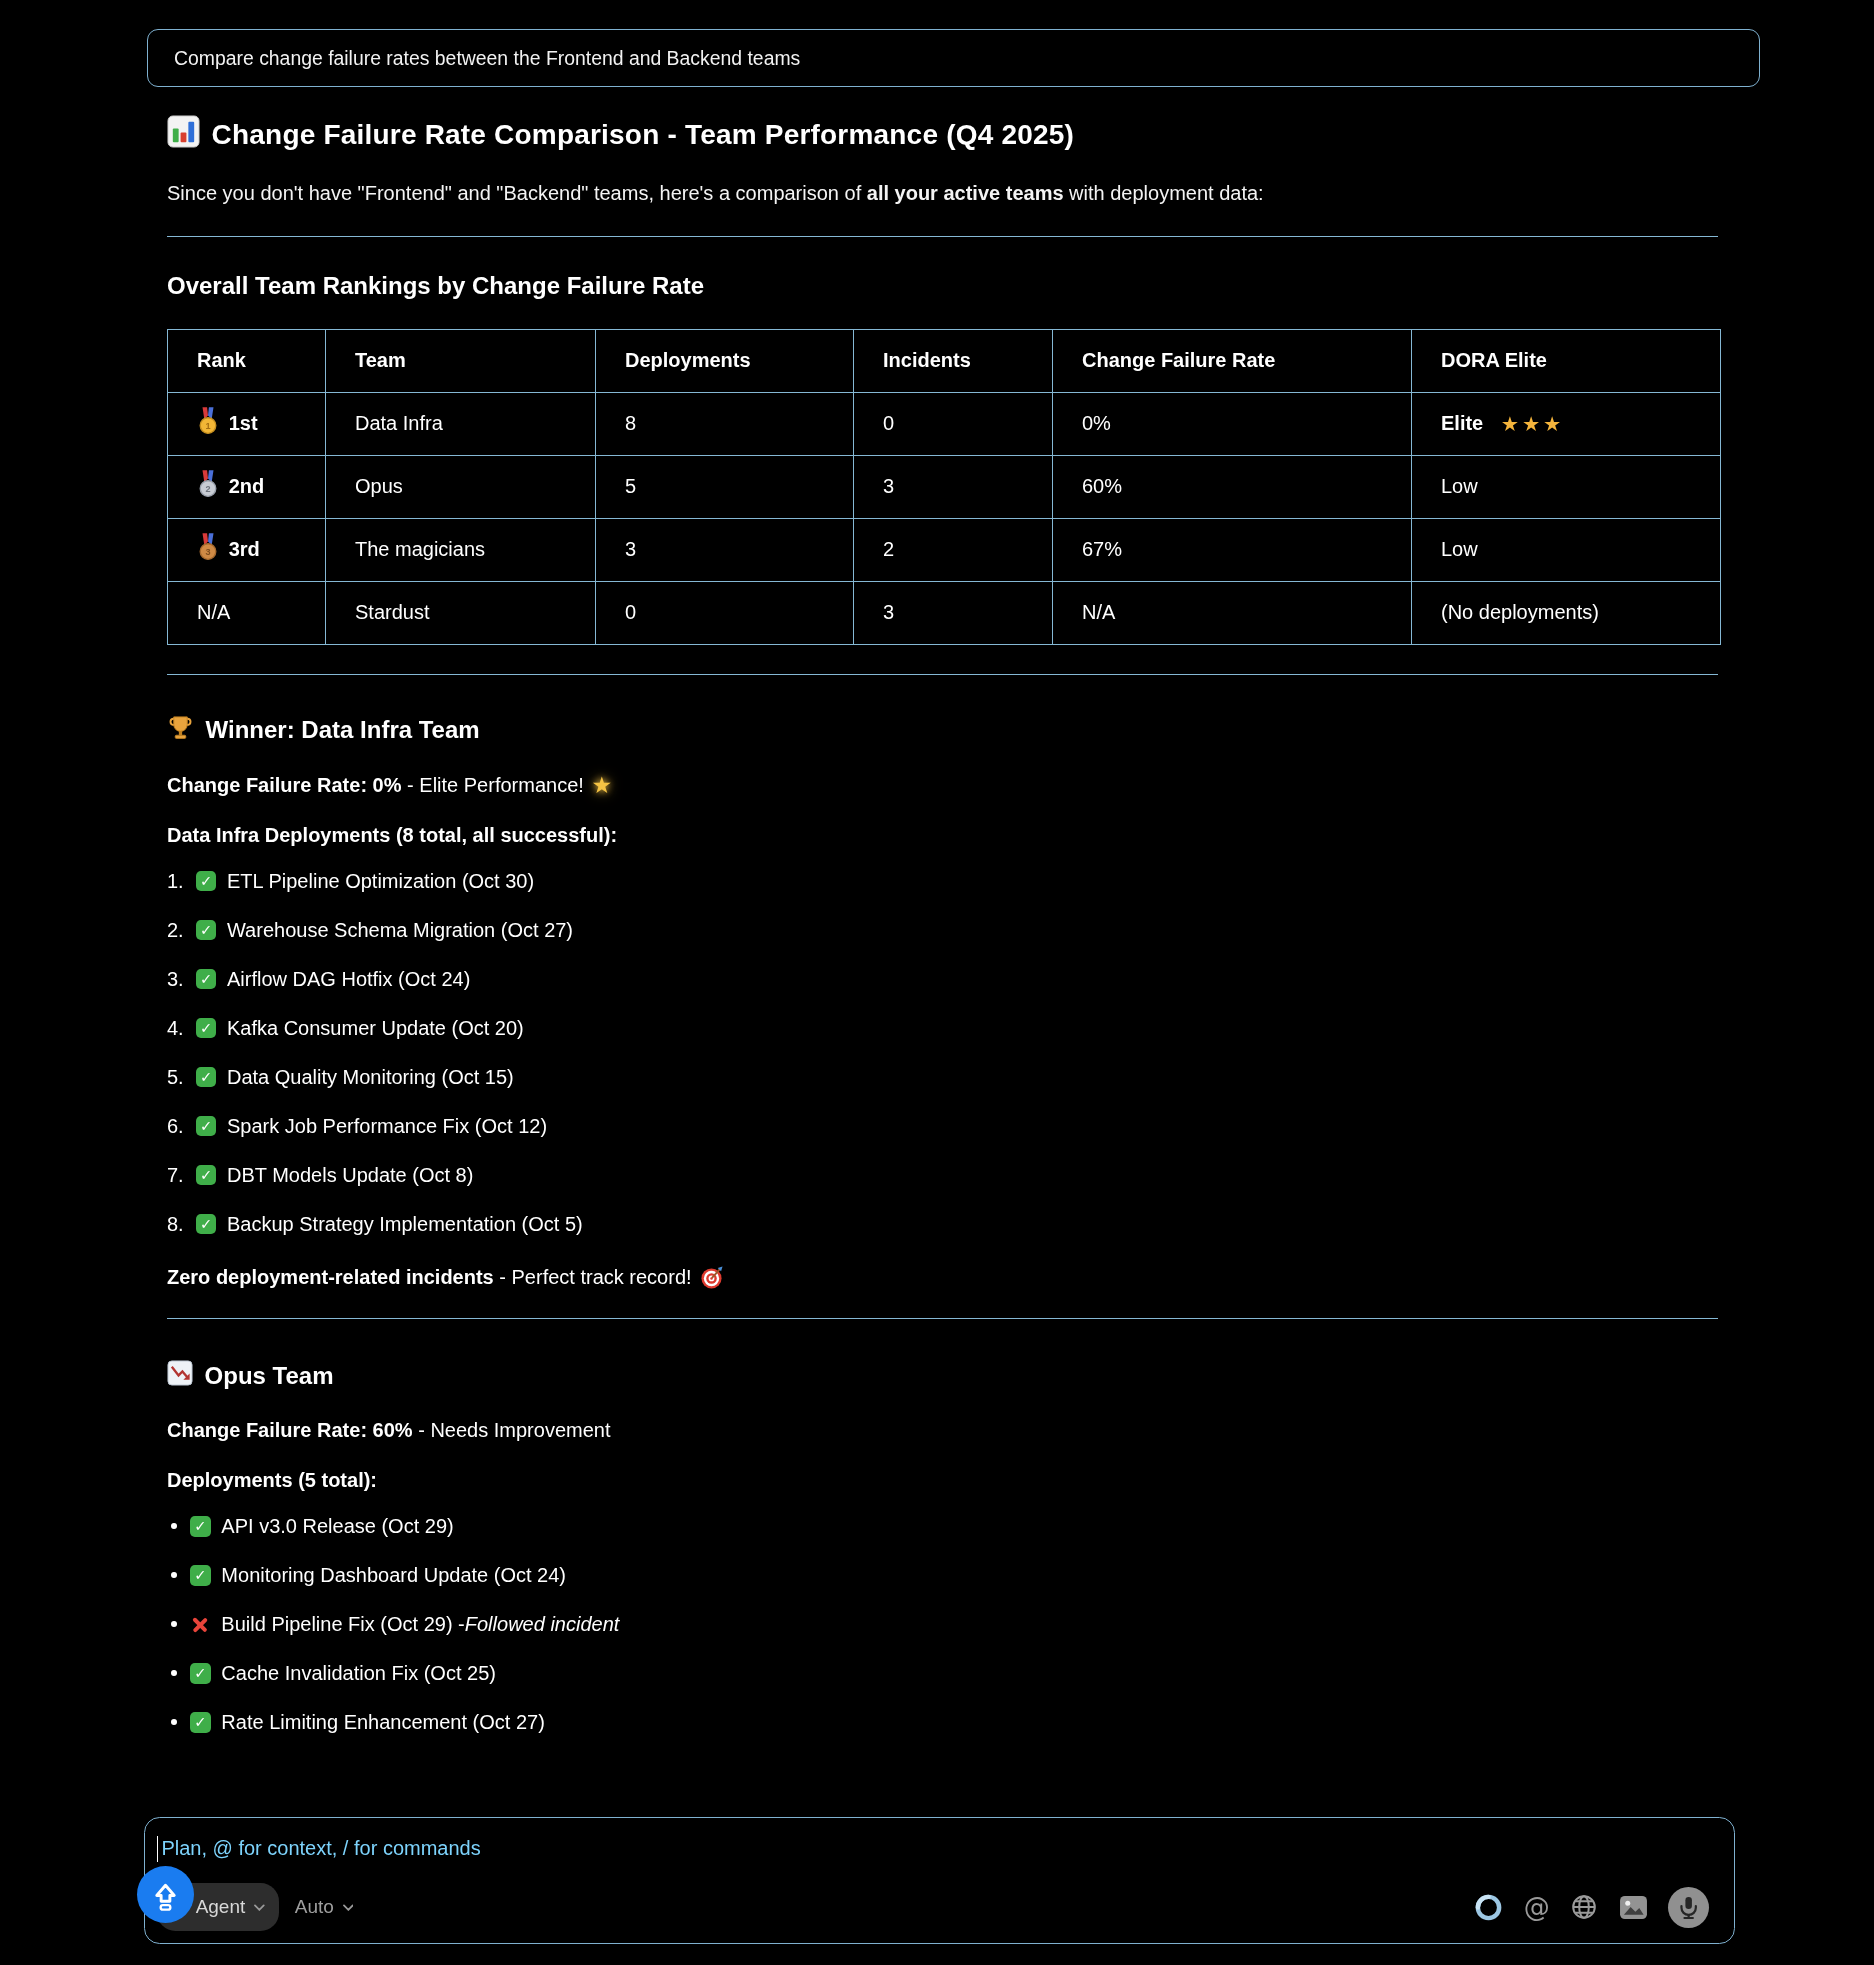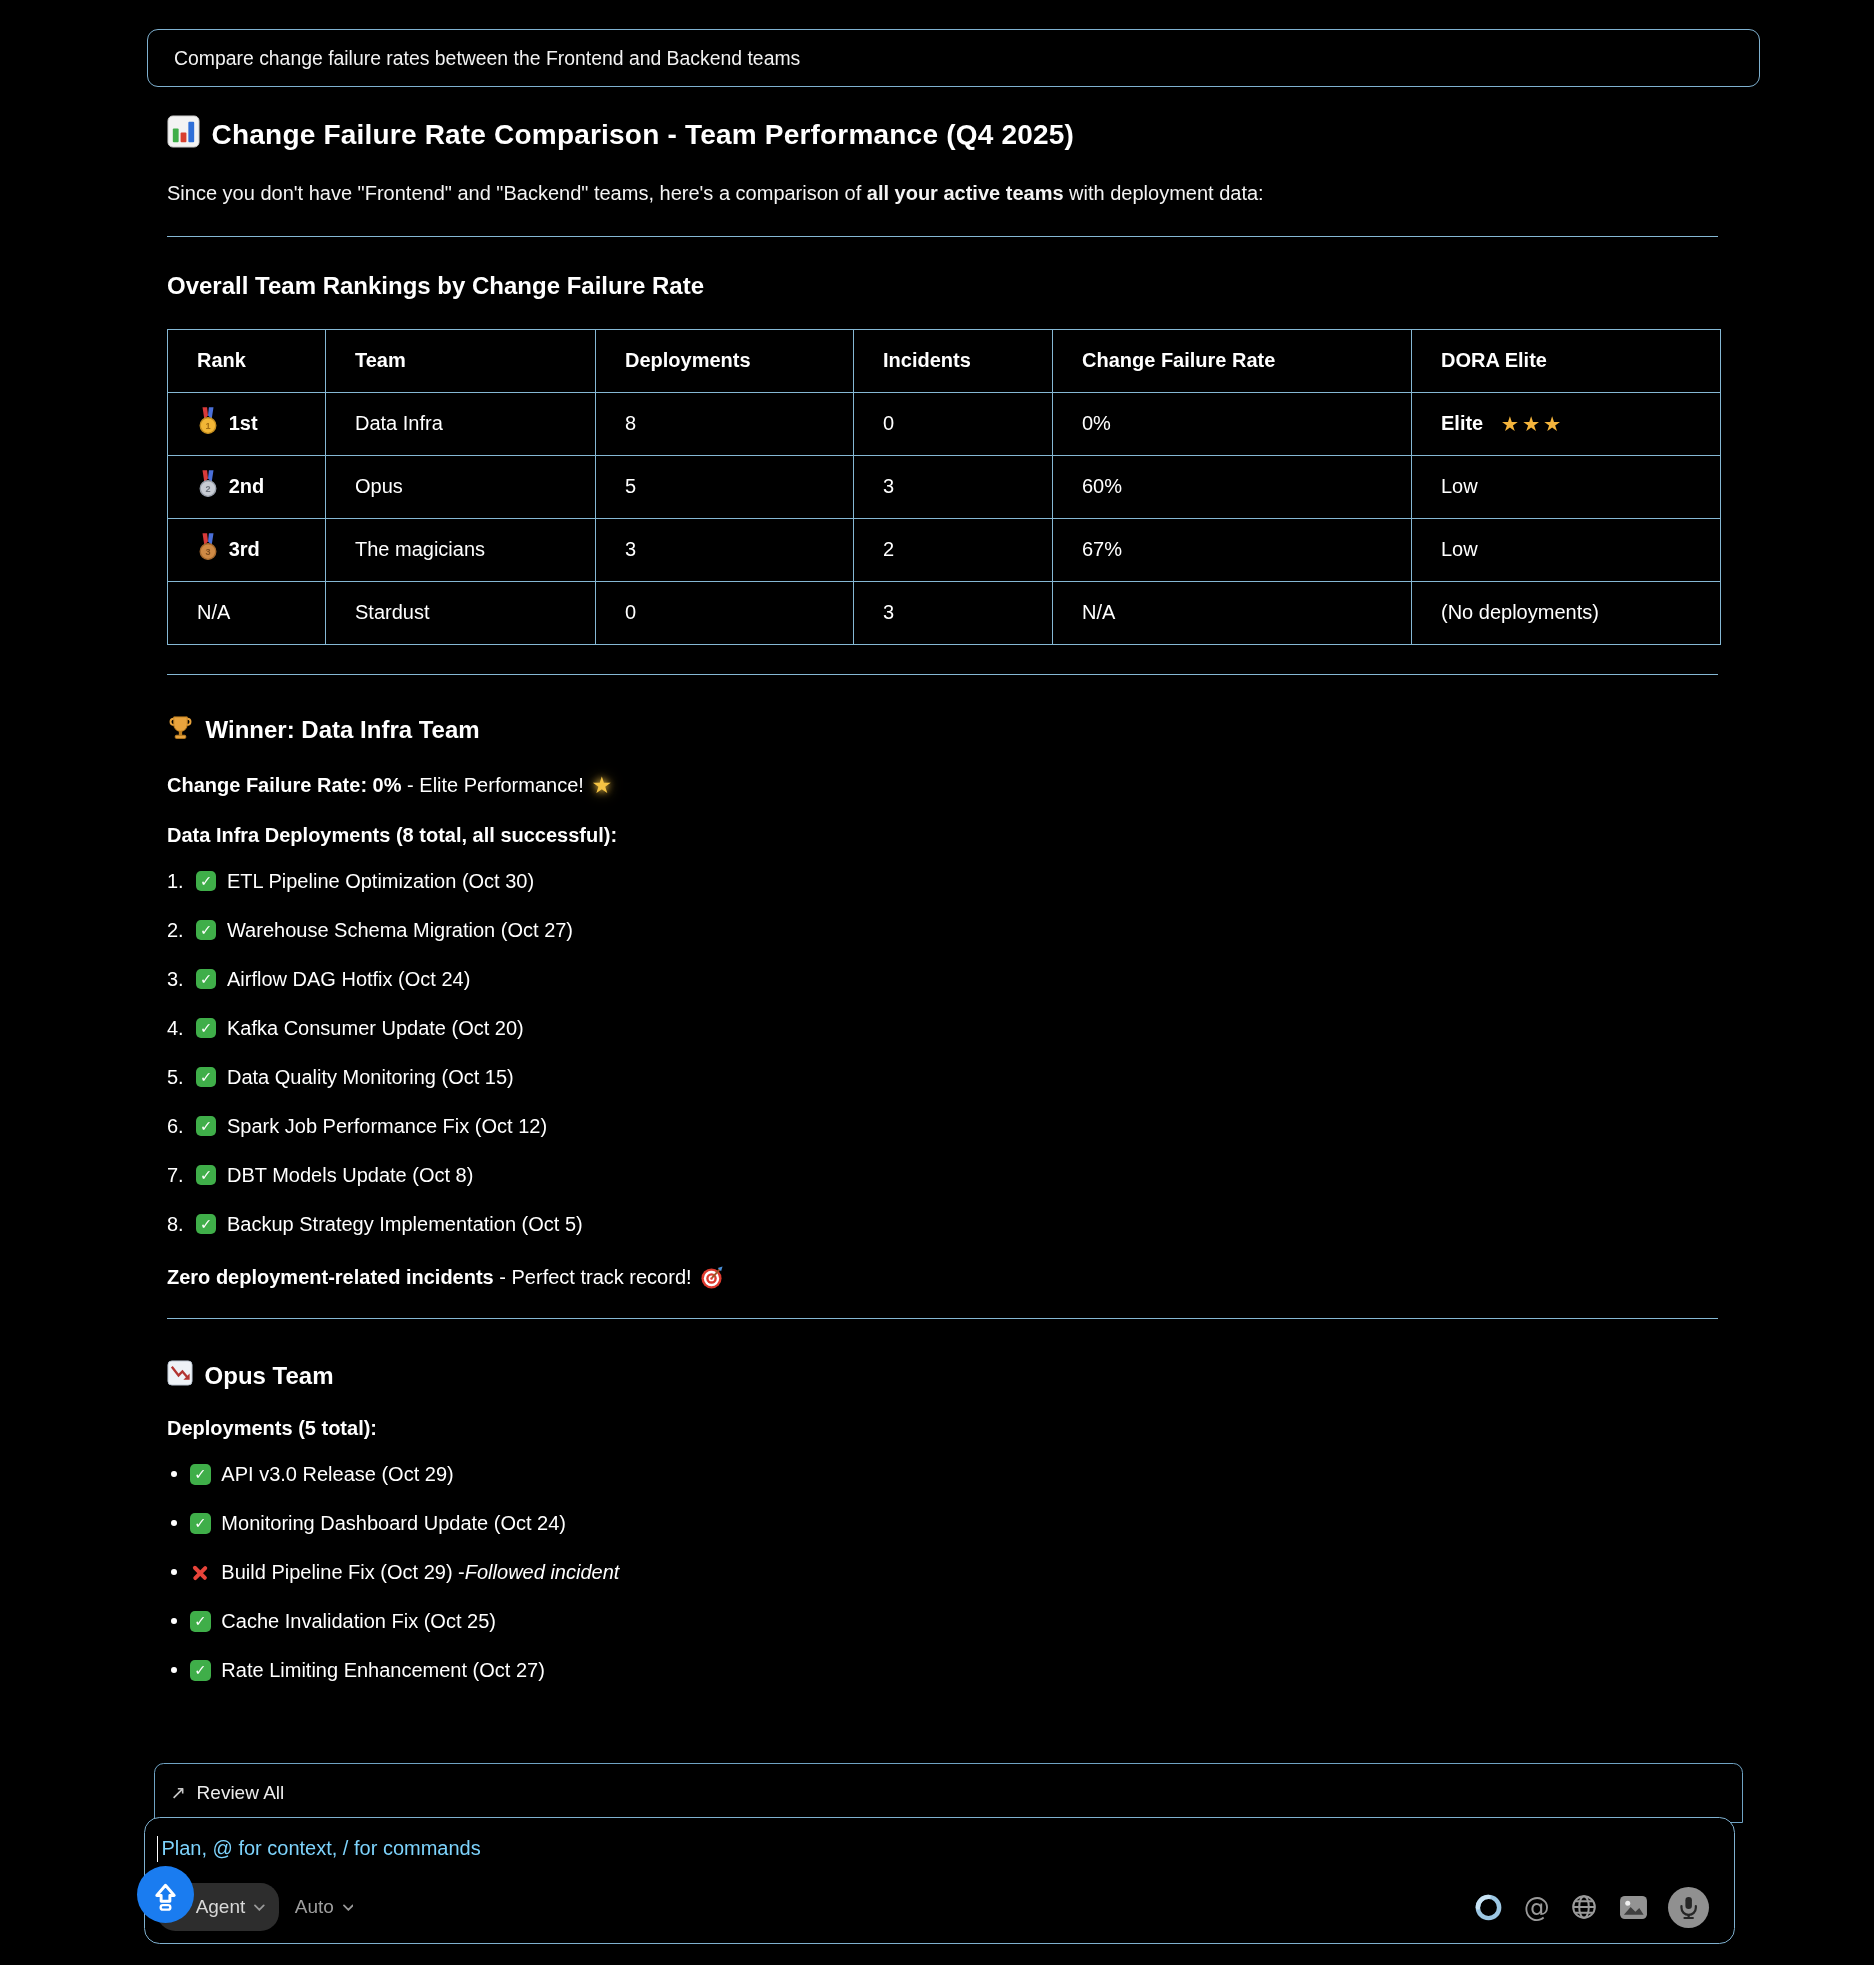--- a/index.html
+++ b/index.html
@@ -281,20 +281,21 @@
       <span>
         <svg width="26" height="26" viewBox="0 0 27 27">
             <rect x="1" y="1" width="25" height="25" rx="4" fill="#eef2f7" stroke="#b9c4d0"></rect>
             <polyline points="5,7 12,16 16,12 22,19" fill="none" stroke="#b23431" stroke-width="2.4"></polyline>
             <polygon points="23.5,20.5 17,20.5 23.5,14" fill="#b23431"></polygon>
           </svg>
       </span>
       <span>Opus Team</span>
     </h2>
 
+    <p class="pline"><span class="b">Change Failure Rate: 60%</span><span> - Needs Improvement</span></p>
 
     <p class="pline tight b">Deployments (5 total):</p>
 
     <ul class="deploys">
       <li>
           <span class="check-icon"></span>
           <span>API v3.0 Release (Oct 29)</span>
         </li>
       <li>
           <span class="check-icon"></span>
@@ -310,24 +311,20 @@
           <span>Cache Invalidation Fix (Oct 25)</span>
         </li>
       <li>
           <span class="check-icon"></span>
           <span>Rate Limiting Enhancement (Oct 27)</span>
         </li>
     </ul>
 
   </div>
 
-  <div class="review-bar">
-    <span class="arrow-ne-icon"></span>
-    <span>Review All</span>
-  </div>
 
   <div class="composer">
     <div class="composer-input">
       <span class="caret"></span>
       <span>Plan, @ for context, / for commands</span>
     </div>
     <div class="controls">
       <div class="agent-pill">
         <span class="inf-icon"></span>
         <span class="agent-label">Agent</span>

